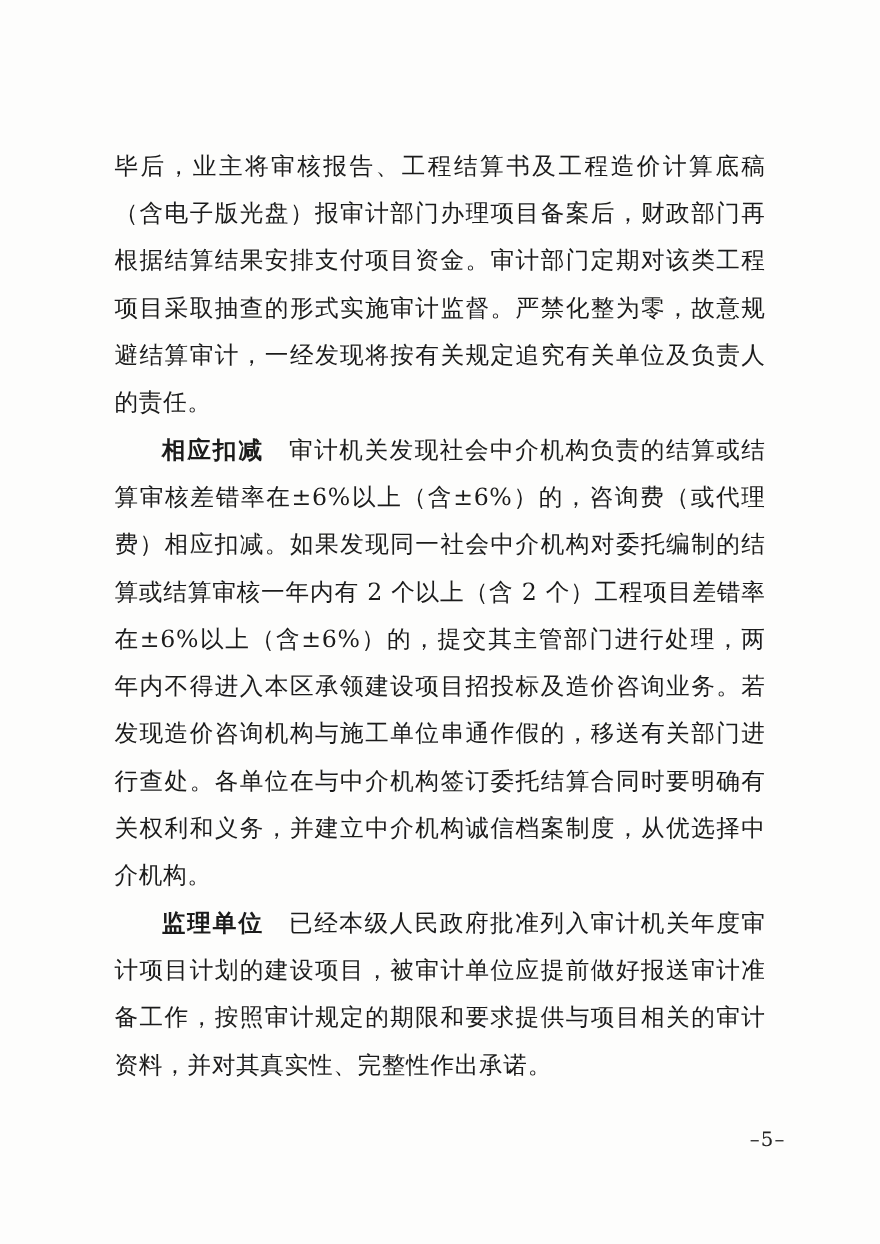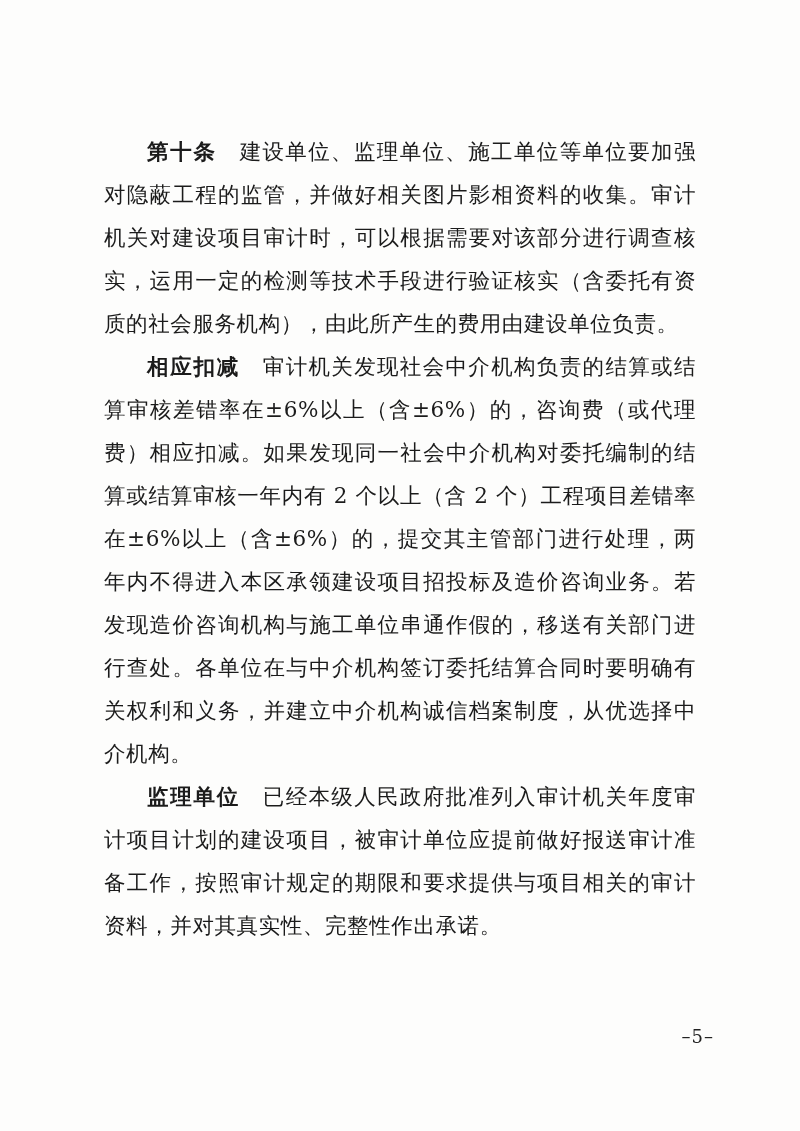--- a/index.html
+++ b/index.html
@@ -50,24 +50,24 @@
     letter-spacing: 1px;
     font-family: "DejaVu Serif", "Liberation Serif", serif;
   }
 </style>
 </head>
 <body>
 
 <div class="page">
   <div class="content">
 
+    <p class="para">
+      <span>毕后，业主将审核报告、工程结算书及工程造价计算底稿（含电子版光盘）报审计部门办理项目备案后，财政部门再根据结算结果安排支付项目资金。审计部门定期对该类工程项目采取抽查的形式实施审计监督。严禁化整为零，故意规避结算审计，一经发现将按有关规定追究有关单位及负责人的责任。</span>
+    </p>
 
-    <p class="para indent">
-      <span class="article-label">第十条</span>　<span>建设单位、监理单位、施工单位等单位要加强对隐蔽工程的监管，并做好相关图片影相资料的收集。审计机关对建设项目审计时，可以根据需要对该部分进行调查核实，运用一定的检测等技术手段进行验证核实（含委托有资质的社会服务机构），由此所产生的费用由建设单位负责。</span>
-    </p>
 
     <p class="para indent">
       <span class="article-label">相应扣减</span>　<span>审计机关发现社会中介机构负责的结算或结算审核差错率在±6%以上（含±6%）的，咨询费（或代理费）相应扣减。如果发现同一社会中介机构对委托编制的结算或结算审核一年内有 2 个以上（含 2 个）工程项目差错率在±6%以上（含±6%）的，提交其主管部门进行处理，两年内不得进入本区承领建设项目招投标及造价咨询业务。若发现造价咨询机构与施工单位串通作假的，移送有关部门进行查处。各单位在与中介机构签订委托结算合同时要明确有关权利和义务，并建立中介机构诚信档案制度，从优选择中介机构。</span>
     </p>
 
     <p class="para indent">
       <span class="article-label">监理单位</span>　<span>已经本级人民政府批准列入审计机关年度审计项目计划的建设项目，被审计单位应提前做好报送审计准备工作，按照审计规定的期限和要求提供与项目相关的审计资料，并对其真实性、完整性作出承诺。</span>
     </p>
 
   </div>

